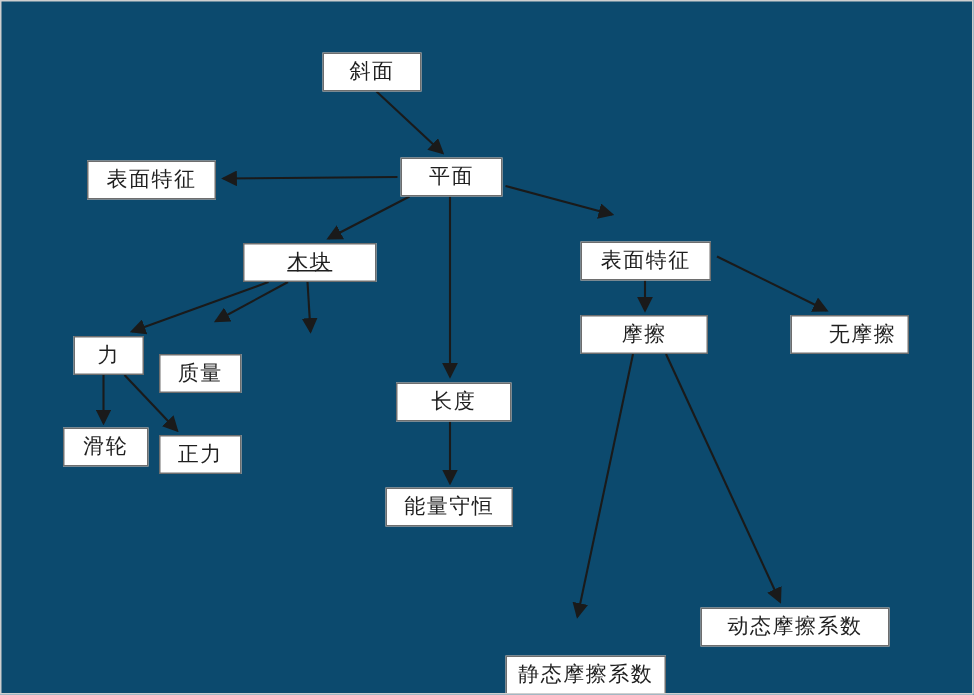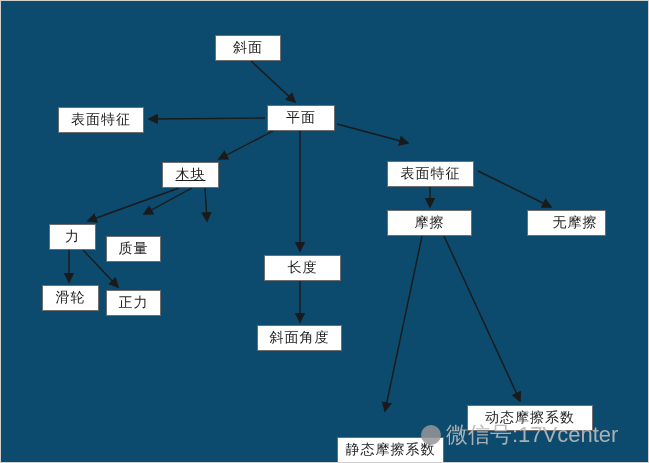--- a/index.html
+++ b/index.html
@@ -88,21 +88,21 @@
 
   <div class="node" style="left:214px; top:34px;  width:66px;  height:26px;">
       <span>斜面</span>
     </div>
   <div class="node" style="left:57px;  top:106px; width:86px;  height:26px;">
       <span>表面特征</span>
     </div>
   <div class="node" style="left:266px; top:104px; width:68px;  height:26px;">
       <span>平面</span>
     </div>
-  <div class="node" style="left:161px; top:161px; width:57px;  height:26px;text-decoration:underline;">
+  <div class="node" style="left:161px; top:161px; width:89px;  height:26px;text-decoration:underline;">
       <span>木块</span>
     </div>
   <div class="node" style="left:386px; top:160px; width:87px;  height:26px;">
       <span>表面特征</span>
     </div>
   <div class="node" style="left:48px;  top:223px; width:47px;  height:26px;">
       <span>力</span>
     </div>
   <div class="node" style="left:105px; top:216px; width:55px;  height:26px;margin-top:19px;">
       <span>质量</span>
@@ -116,27 +116,23 @@
   <div class="node" style="left:526px; top:209px; width:79px;  height:26px;padding-left:17px;">
       <span>无摩擦</span>
     </div>
   <div class="node" style="left:41px;  top:284px; width:57px;  height:26px;">
       <span>滑轮</span>
     </div>
   <div class="node" style="left:105px; top:289px; width:55px;  height:26px;">
       <span>正力</span>
     </div>
   <div class="node" style="left:256px; top:324px; width:85px;  height:26px;">
-      <span>斜面角度</span>
+      <span>能量守恒</span>
     </div>
   <div class="node" style="left:336px; top:436px; width:107px; height:26px;">
       <span>静态摩擦系数</span>
     </div>
   <div class="node" style="left:466px; top:404px; width:126px; height:26px;">
       <span>动态摩擦系数</span>
     </div>
 
-  <div class="watermark">
-    <span class="wm-dot"></span>
-    <span>微信号:17Vcenter</span>
-  </div>
 
 </div>
 
 </body></html>

